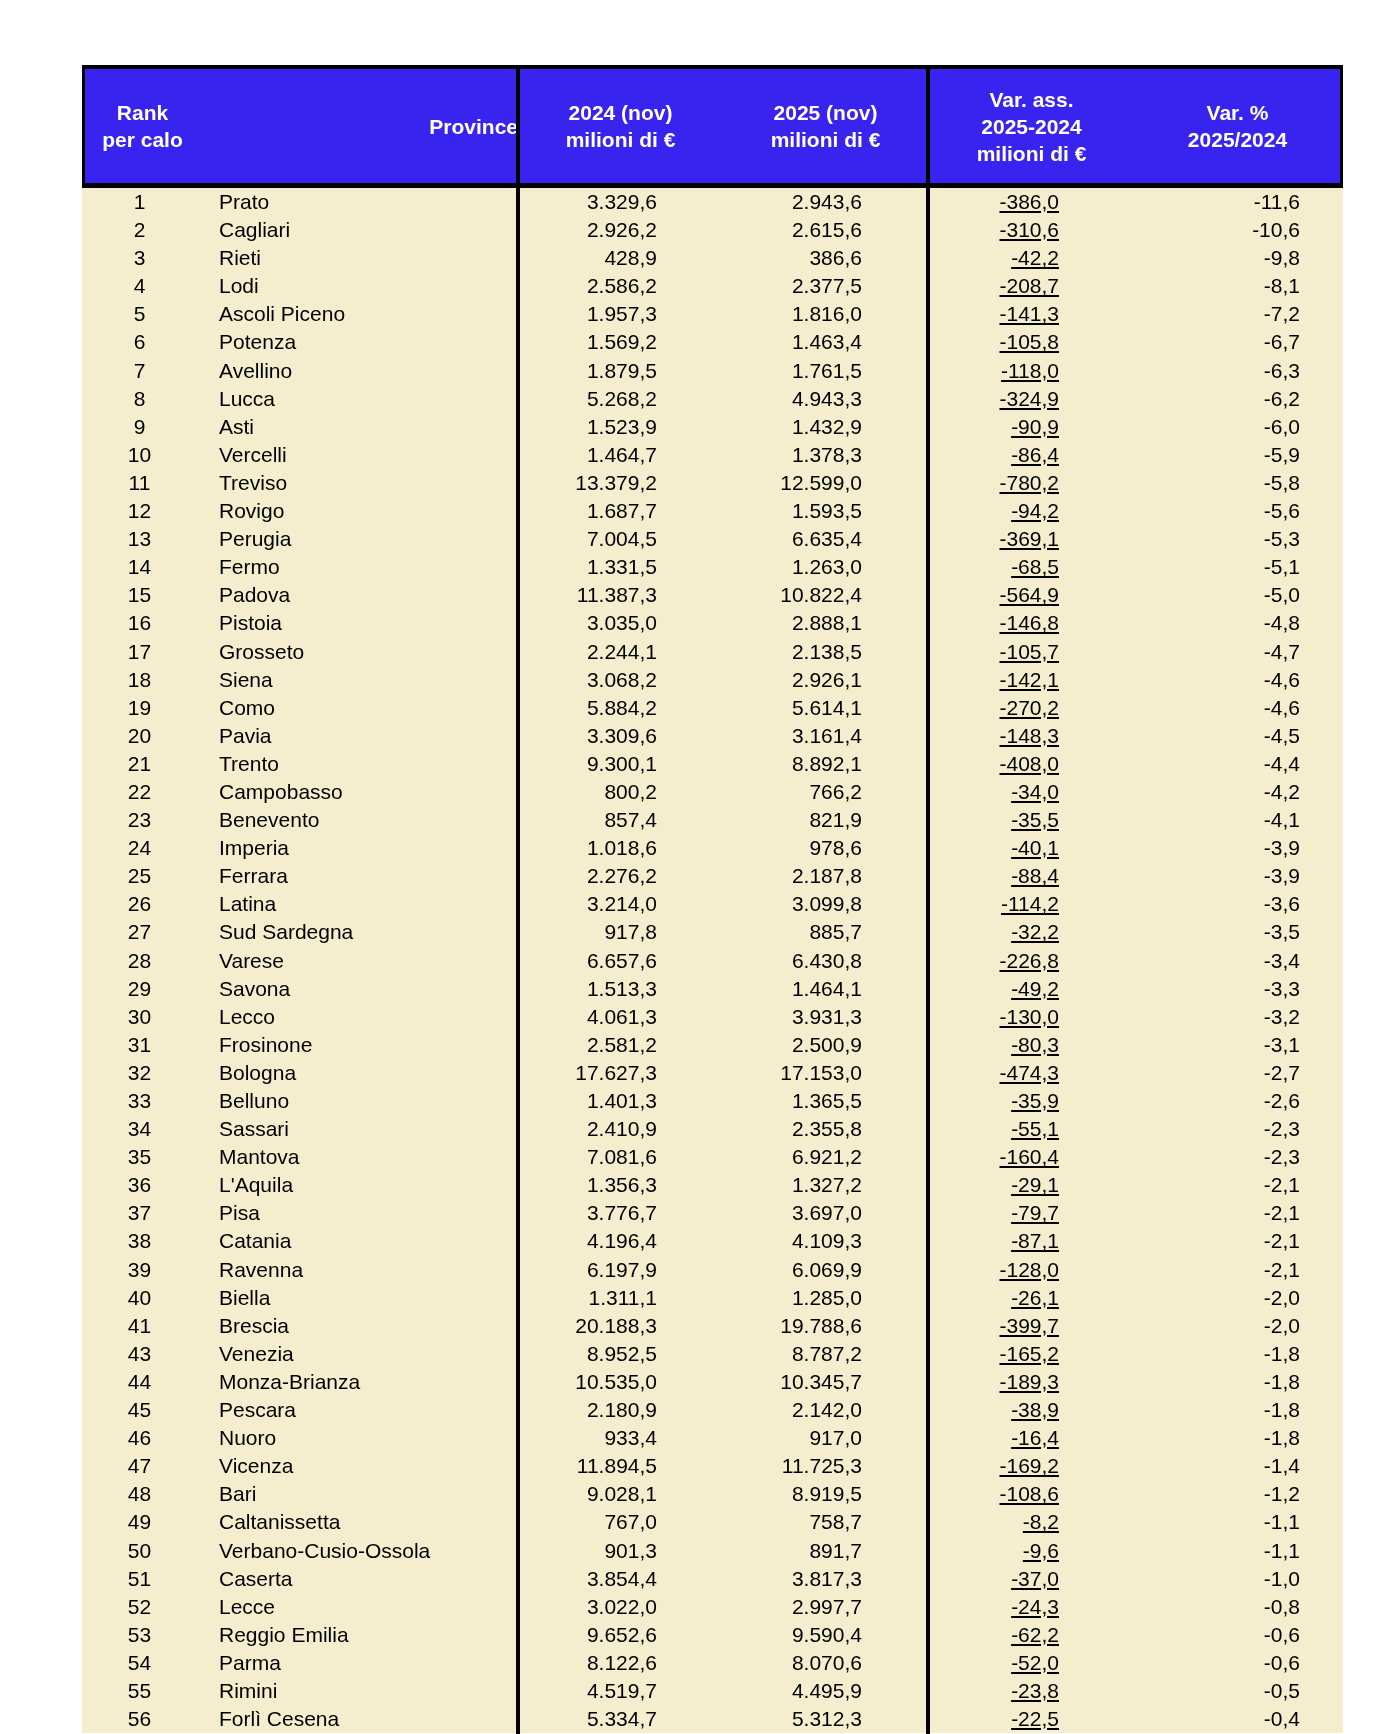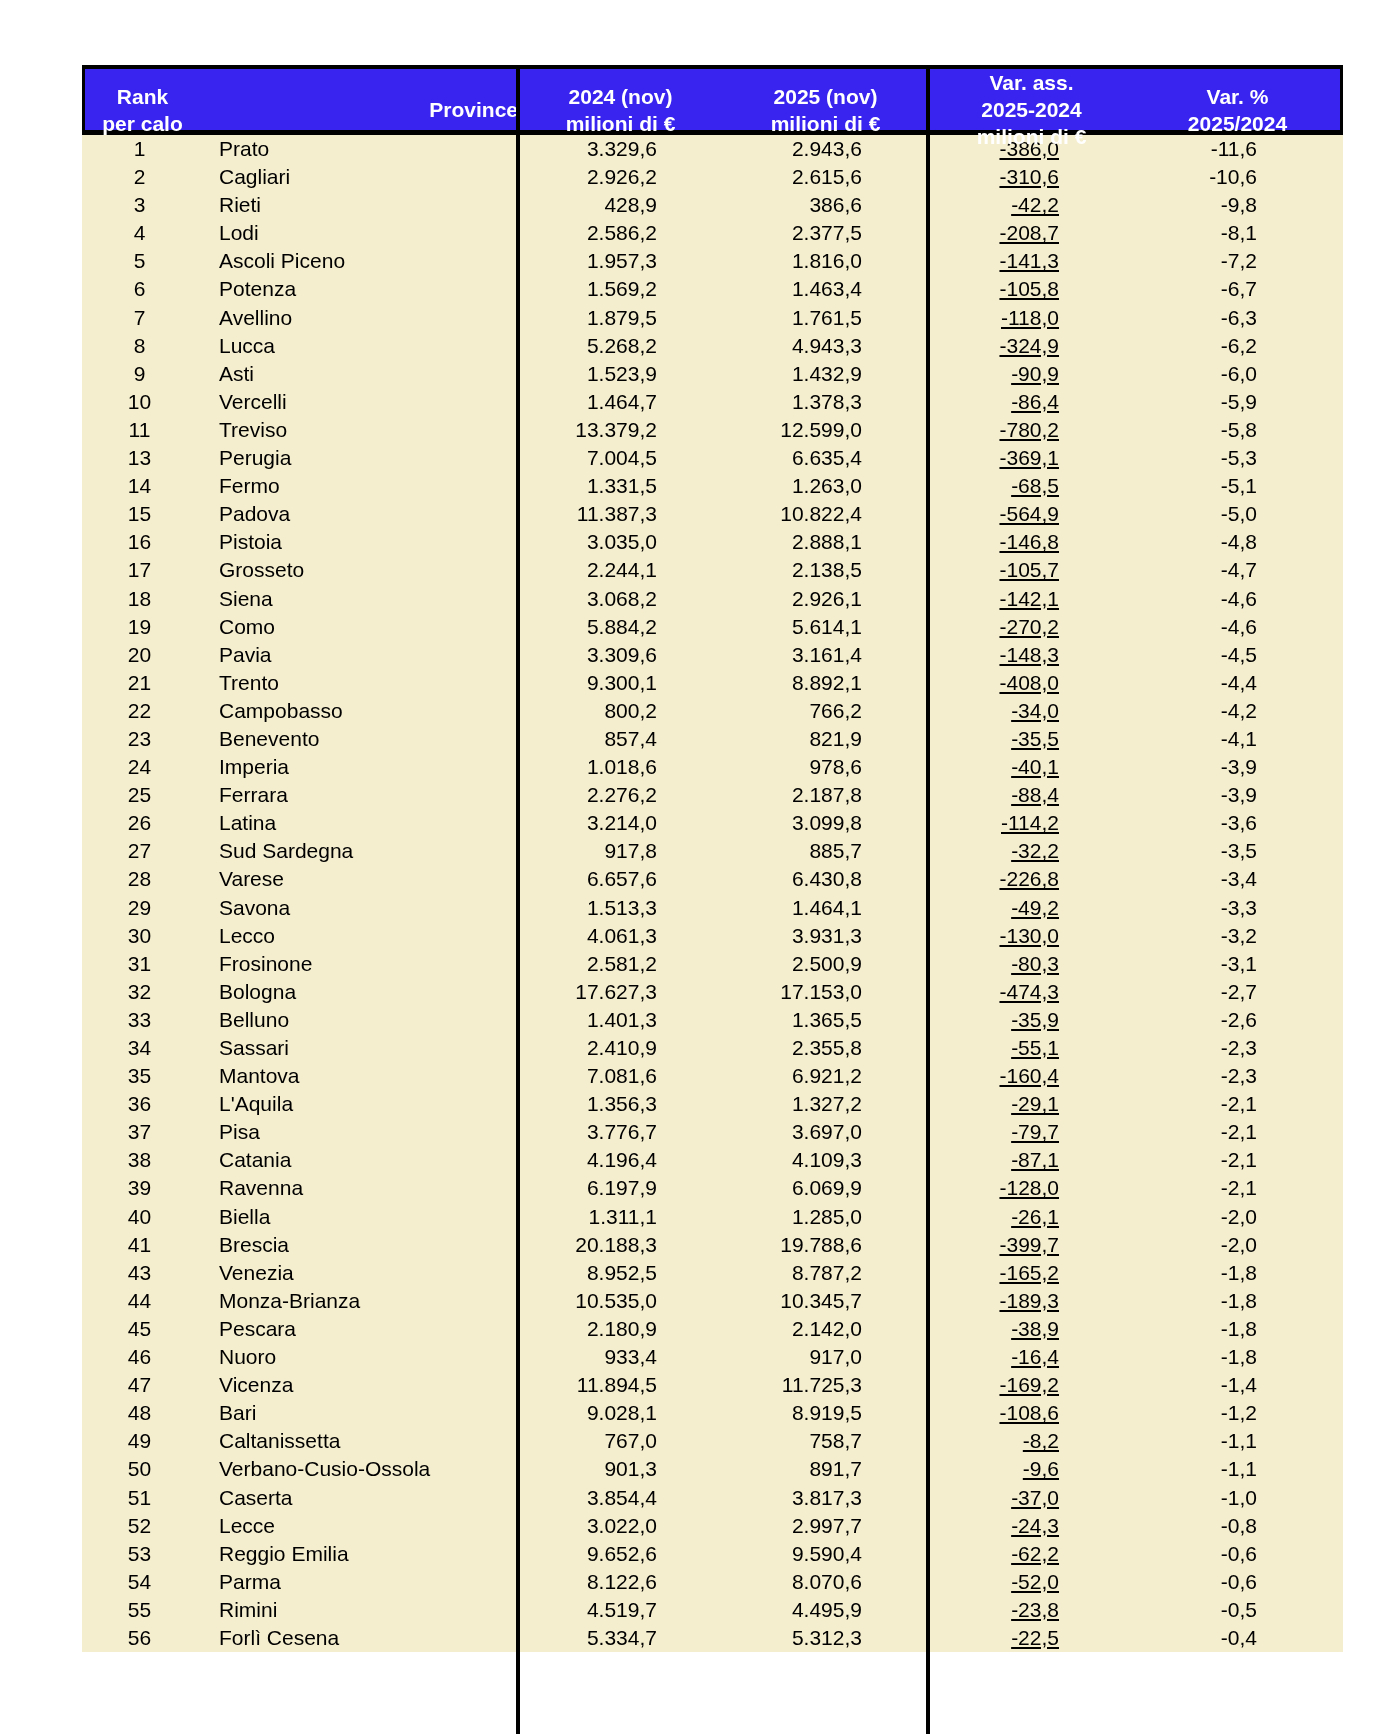--- a/index.html
+++ b/index.html
@@ -33,21 +33,21 @@
   .table-wrap{
     position:absolute;
     left:82px;
     top:65px;
     width:1261px;
     height:1669px;
   }
   .thead{
     position:relative;
     width:1261px;
-    height:70px;
+    height:123px;
     background:var(--header-bg);
     border-top:4px solid var(--border-c);
     border-bottom:5px solid var(--border-c);
     border-left:3px solid var(--border-c);
     border-right:3px solid var(--border-c);
     display:grid;
     grid-template-columns:115px 318px 205px 205px 207px 1fr;
     color:var(--header-fg);
     font-weight:bold;
     font-size:21px;
@@ -75,21 +75,21 @@
     height:28.1px;
     line-height:28.1px;
     font-size:21px;
   }
   .cell{white-space:nowrap;overflow:visible;}
   .c-rank{text-align:center;}
   .c-province{text-align:left;padding-left:22px;}
   .c-v2024{text-align:right;padding-right:66px;}
   .c-v2025{text-align:right;padding-right:66px;}
   .c-varass{text-align:right;padding-right:76px;text-decoration:underline;}
-  .c-varpct{text-align:right;padding-right:86px;}
+  .c-varpct{text-align:right;padding-right:43px;}
   .vsep{
     position:absolute;
     top:0;
     width:4px;
     height:1669px;
     background:var(--border-c);
   }
   .vsep-1{left:434px;}
   .vsep-2{left:844px;}
 </style>
@@ -210,20 +210,28 @@
   </div>
       <div class="row">
     <div class="cell c-rank">11</div>
     <div class="cell c-province">Treviso</div>
     <div class="cell c-v2024">13.379,2</div>
     <div class="cell c-v2025">12.599,0</div>
     <div class="cell c-varass">-780,2</div>
     <div class="cell c-varpct">-5,8</div>
   </div>
       <div class="row">
+    <div class="cell c-rank">12</div>
+    <div class="cell c-province">Rovigo</div>
+    <div class="cell c-v2024">1.687,7</div>
+    <div class="cell c-v2025">1.593,5</div>
+    <div class="cell c-varass">-94,2</div>
+    <div class="cell c-varpct">-5,6</div>
+  </div>
+      <div class="row">
     <div class="cell c-rank">13</div>
     <div class="cell c-province">Perugia</div>
     <div class="cell c-v2024">7.004,5</div>
     <div class="cell c-v2025">6.635,4</div>
     <div class="cell c-varass">-369,1</div>
     <div class="cell c-varpct">-5,3</div>
   </div>
       <div class="row">
     <div class="cell c-rank">14</div>
     <div class="cell c-province">Fermo</div>

